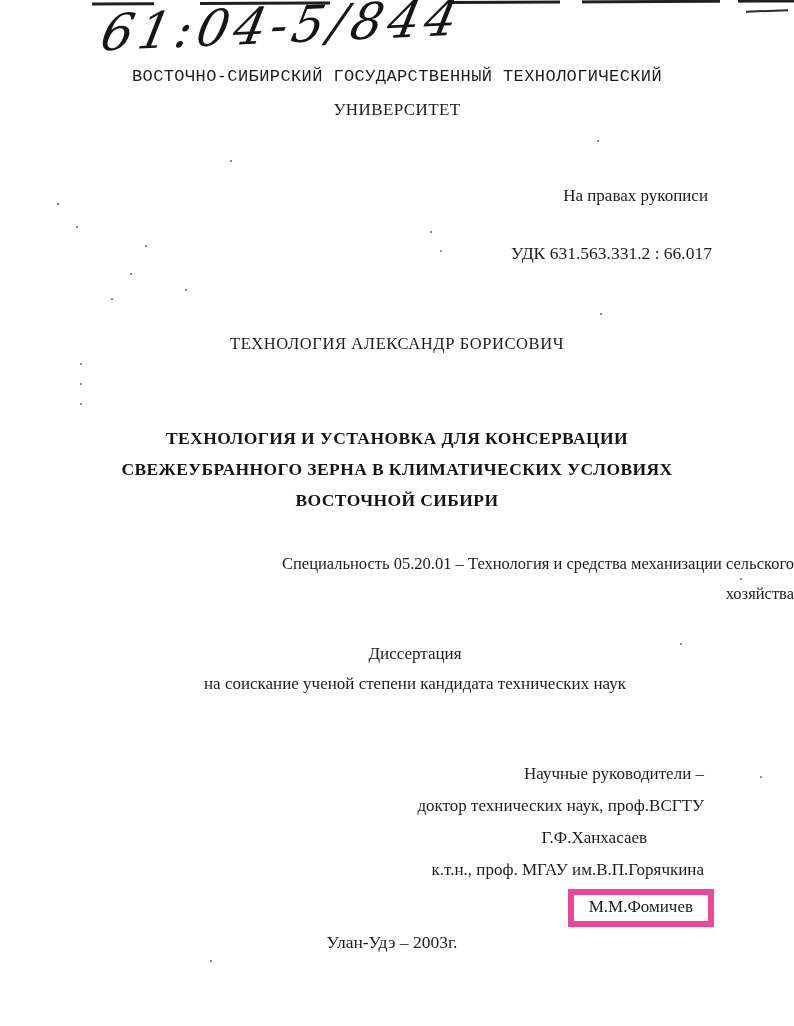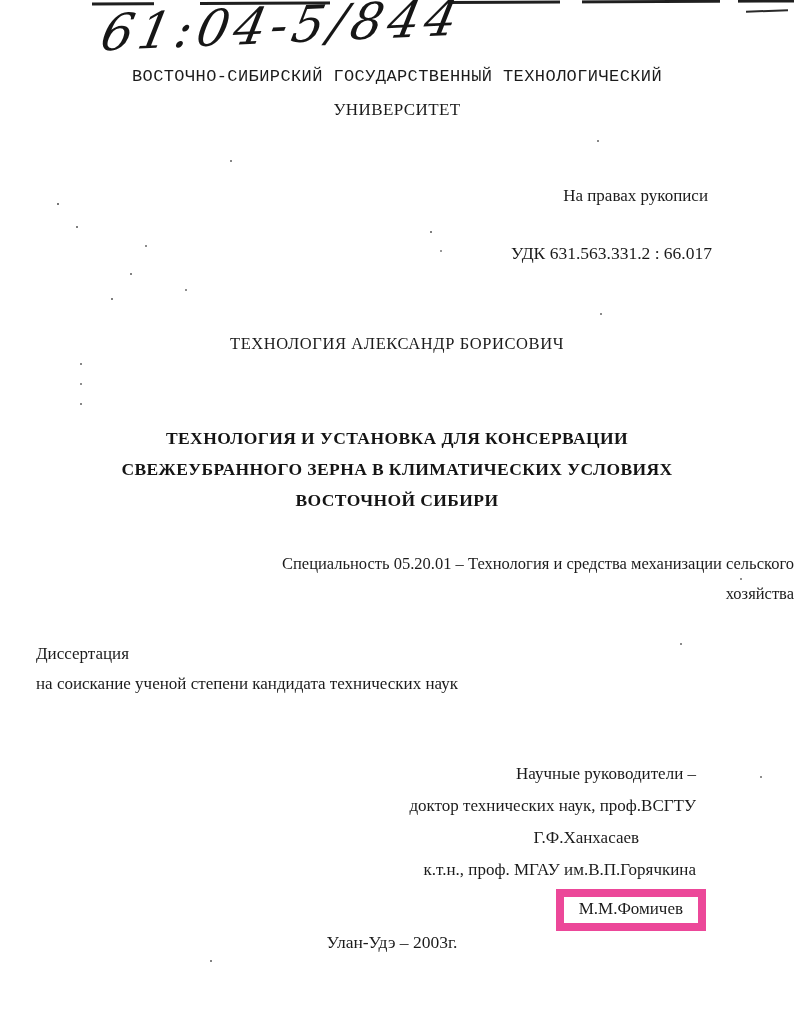--- a/index.html
+++ b/index.html
@@ -130,39 +130,39 @@
     top: 549px;
     left: 0; right: 0;
     text-align: right;
     font-size: 16.5px;
     line-height: 30px;
   }
   .thesis {
     position: absolute;
     top: 639px;
     left: 0; right: 0;
-    text-align: left;
+    text-align: center;
     font-size: 17px;
     line-height: 30px;
     padding-left: 36px;
   }
   .supervisors {
     position: absolute;
     top: 758px;
-    right: 98px;
+    right: 90px;
     text-align: right;
     font-size: 17px;
     line-height: 32px;
     white-space: nowrap;
   }
   .supervisor1-name { padding-right: 57px; }
   .boxed-name-row { margin-top: 3px; margin-right: -10px; }
   .boxed-name {
     display: inline-block;
-    border: 8px solid #ec4899;
+    border: 6px solid #ec4899;
     padding: 1px 15px 3px 15px;
     line-height: 22px;
   }
   .cityyear {
     position: absolute;
     top: 932px;
     left: -10px; right: 0;
     text-align: center;
     font-size: 17.5px;
   }

